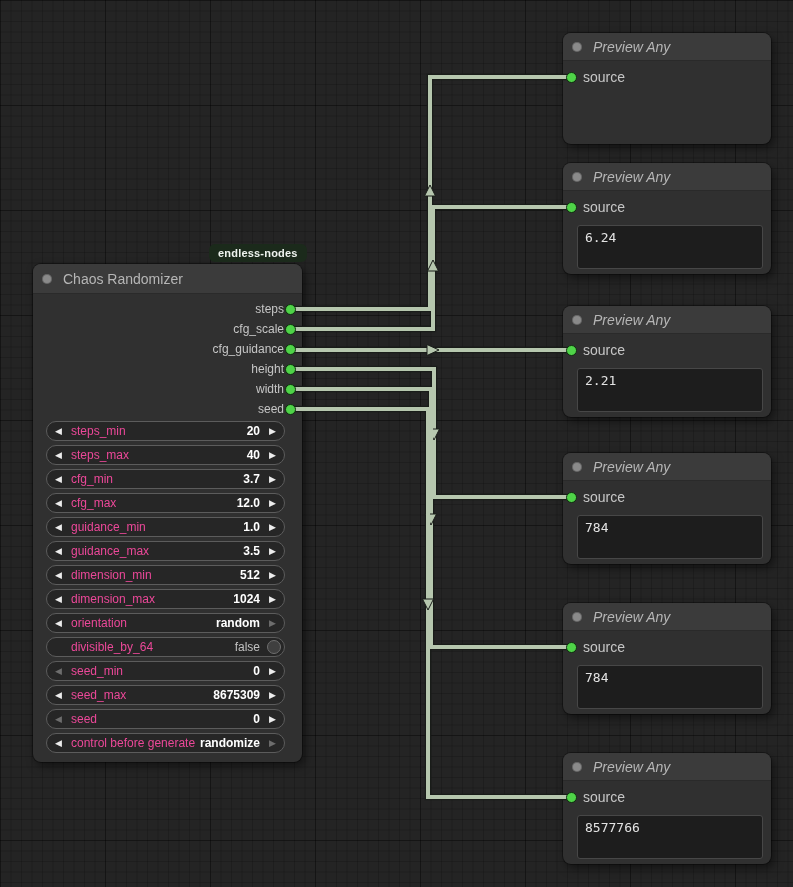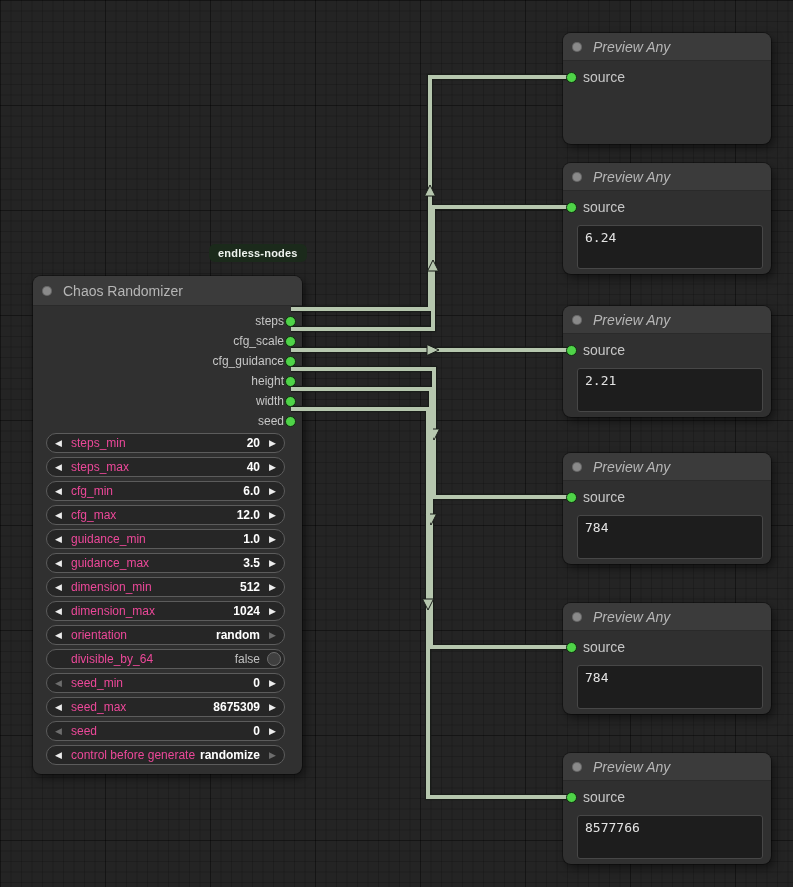--- a/index.html
+++ b/index.html
@@ -25,21 +25,21 @@
     box-sizing:border-box;
   }
   .title-dot {
     position:absolute; left:9px; top:50%; margin-top:-5px;
     width:10px; height:10px; border-radius:50%; background:#8a8a8a;
     box-shadow: inset 0 0 0 1px rgba(0,0,0,.25);
   }
   .title-text { position:absolute; left:30px; top:0; font-size:14px; color:#b6b6b6; white-space:nowrap; }
 
   
-  #chaos-node { left:33px; top:264px; width:269px; height:498px;margin-top:12px; }
+  #chaos-node { left:33px; top:264px; width:269px; height:498px; }
   #chaos-node .node-title { height:30px; }
   #chaos-node .title-text { line-height:30px; }
 
   .output-row { position:absolute; left:0; right:0; height:20px; }
   .out-label { position:absolute; right:18px; line-height:20px; font-size:12px; color:#c6c6c6; }
   .dot {
     position:absolute; z-index:3; width:9px; height:9px; border-radius:50%;
     background:#4fd348; border:1px solid #0f2e0f; box-sizing:content-box;
   }
   .out-dot { right:6px; top:5px; }
@@ -129,21 +129,21 @@
   </div>
         <div class="widget-row" style="top: 181px;">
     <span class="w-arrow left">◀</span>
     <span class="w-label">steps_max</span>
     <span class="w-value">40</span>
     <span class="w-arrow right">▶</span>
   </div>
         <div class="widget-row" style="top: 205px;">
     <span class="w-arrow left">◀</span>
     <span class="w-label">cfg_min</span>
-    <span class="w-value">6.0</span>
+    <span class="w-value">3.7</span>
     <span class="w-arrow right">▶</span>
   </div>
         <div class="widget-row" style="top: 229px;">
     <span class="w-arrow left">◀</span>
     <span class="w-label">cfg_max</span>
     <span class="w-value">12.0</span>
     <span class="w-arrow right">▶</span>
   </div>
         <div class="widget-row" style="top: 253px;">
     <span class="w-arrow left">◀</span>

